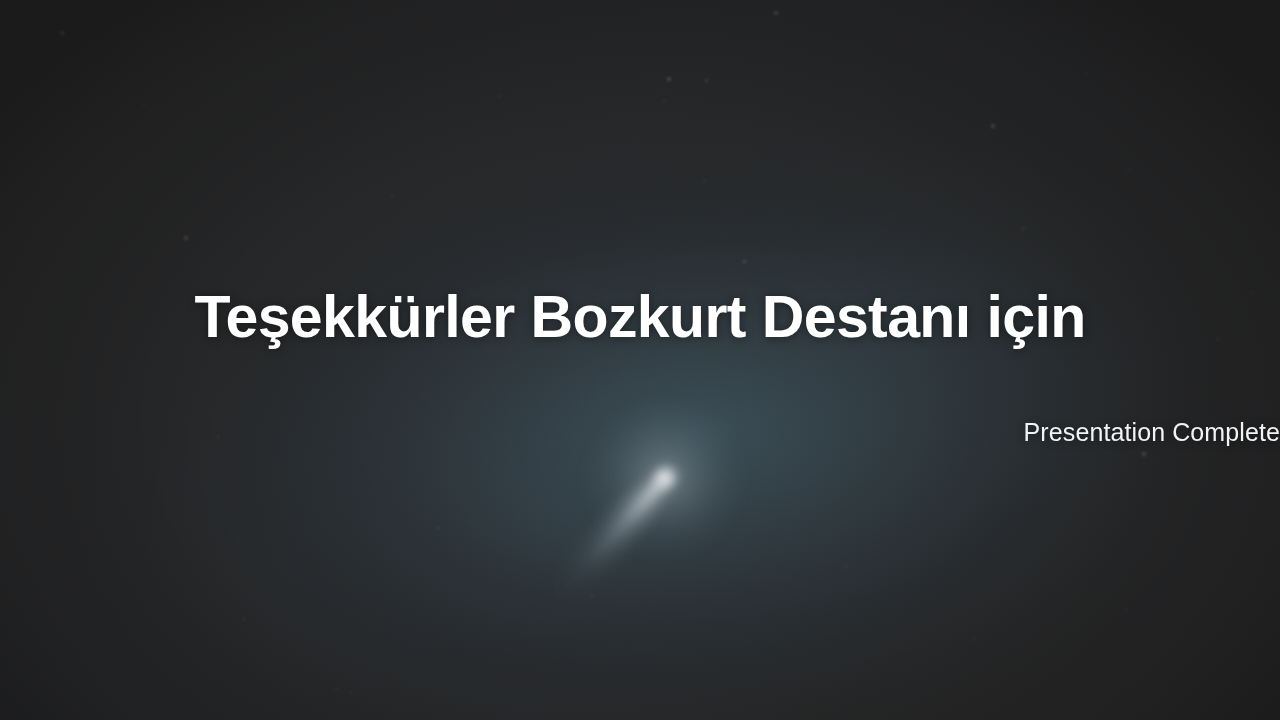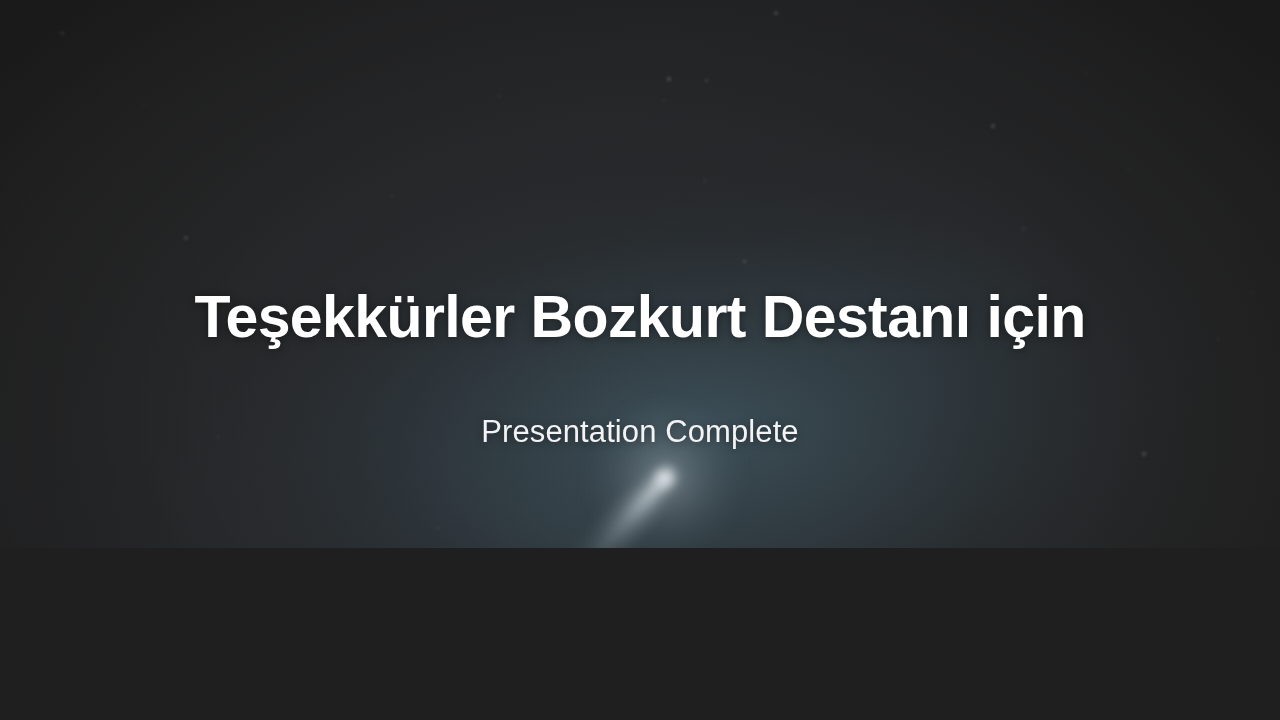--- a/index.html
+++ b/index.html
@@ -7,21 +7,21 @@
     padding: 0;
     width: 1280px;
     height: 720px;
     overflow: hidden;
     background: #1f1f1f;
   }
 
   #slide {
     position: relative;
     width: 1280px;
-    height: 548px;
+    height: 720px;
     overflow: hidden;
     background: #0c4a6e;
     font-family: "Liberation Sans", sans-serif;
   }
 
   
 
   .bg-base {
     position: absolute;
     inset: 0;
@@ -190,23 +190,23 @@
     line-height: 72px;
     white-space: nowrap;
     text-shadow: 0 1px 10px rgba(0,0,0,0.42);
   }
 
   #slide-subtitle {
     position: absolute;
     left: 0;
     right: 0;
     top: 410px;
-    text-align: center;
+    text-align: right;
     color: #f2f3f4;
-    font-size: 31px;
+    font-size: 25px;
     font-weight: 400;
     letter-spacing: 0.1px;
     line-height: 44px;
     white-space: nowrap;
     text-shadow: 0 1px 8px rgba(0,0,0,0.40);
   }
 </style>
 </head>
 <body>
 

